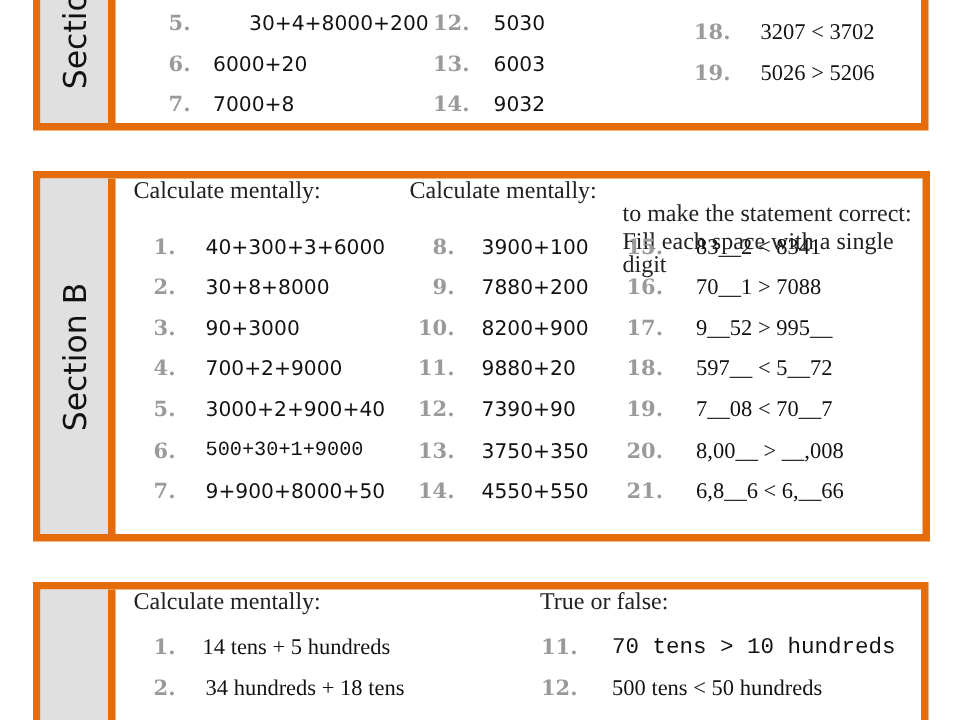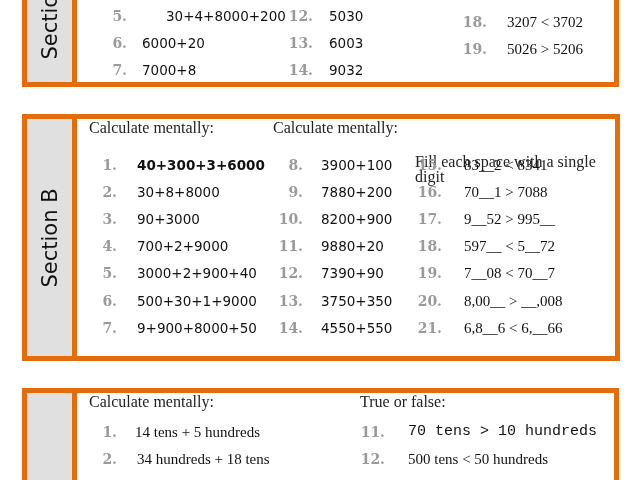--- a/index.html
+++ b/index.html
@@ -86,44 +86,45 @@
     </div>
 </div>
 
 <div class="box" style="left:22px; top:114px; width:598px; height:247px;">
   <div class="side">
     <div class="side-label">Section B</div>
   </div>
   <div class="hdr" style="left:62px; top:1px;">Calculate mentally:</div>
   <div class="hdr" style="left:246px; top:1px;">Calculate mentally:</div>
   <div class="hdr" style="left:388px; top:1px;margin-top:34px;">Fill each space with a single digit</div>
+  <div class="hdr" style="left:388px; top:16px;">to make the statement correct:</div>
 
   <div class="item" style="left:60px; top:36px;">
       <span class="num">1.</span>
-      <span class="txt" style="left:50px;font-weight:bold;">40+300+3+6000</span>
+      <span class="txt" style="left:50px;">40+300+3+6000</span>
     </div>
   <div class="item" style="left:60px; top:63px;">
       <span class="num">2.</span>
       <span class="txt" style="left:50px;">30+8+8000</span>
     </div>
   <div class="item" style="left:60px; top:90px;">
       <span class="num">3.</span>
       <span class="txt" style="left:50px;">90+3000</span>
     </div>
   <div class="item" style="left:60px; top:117px;">
       <span class="num">4.</span>
       <span class="txt" style="left:50px;">700+2+9000</span>
     </div>
   <div class="item" style="left:60px; top:144px;">
       <span class="num">5.</span>
       <span class="txt" style="left:50px;">3000+2+900+40</span>
     </div>
   <div class="item" style="left:60px; top:172px;">
       <span class="num">6.</span>
-      <span class="txt" style="left:50px;">500+30+1+9000</span>
+      <span class="txt" style="left:50px;font-family:Liberation Mono, monospace;">500+30+1+9000</span>
     </div>
   <div class="item" style="left:60px; top:199px;">
       <span class="num">7.</span>
       <span class="txt" style="left:50px;">9+900+8000+50</span>
     </div>
 
   <div class="item" style="left:246px; top:36px;">
       <span class="num">8.</span>
       <span class="txt" style="left:48px;">3900+100</span>
     </div>

